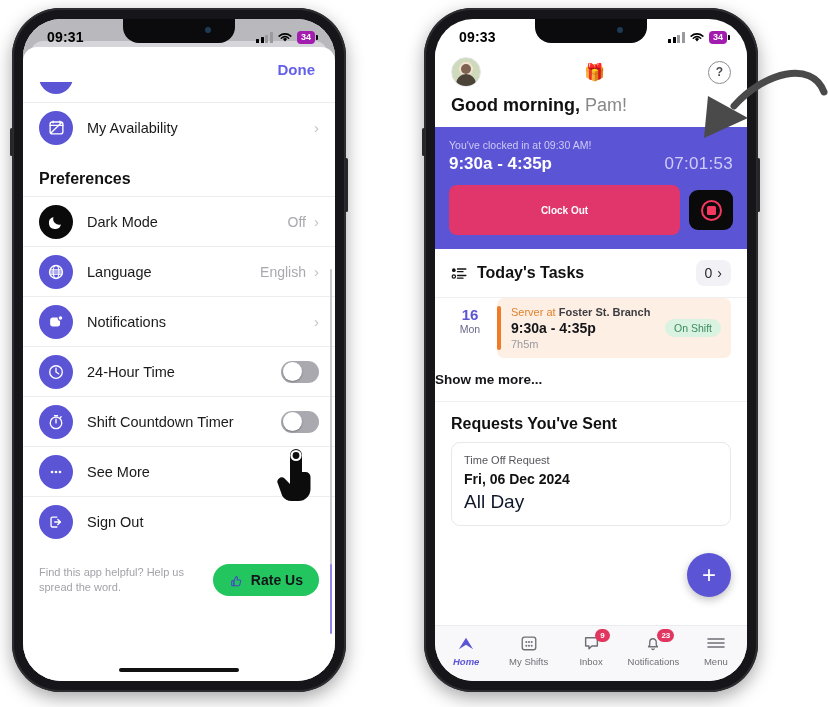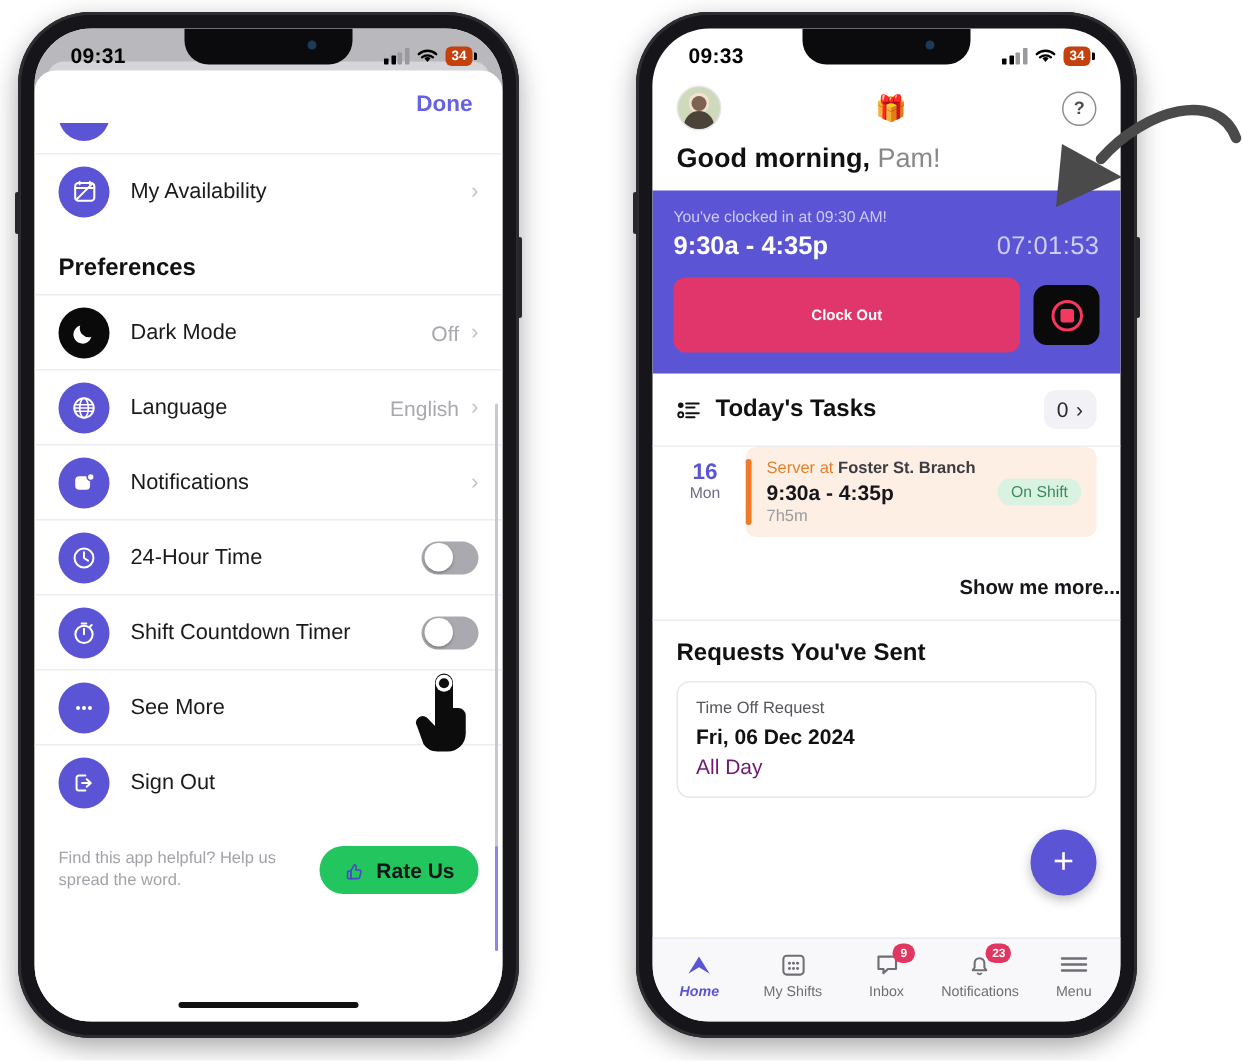--- a/index.html
+++ b/index.html
@@ -53,21 +53,21 @@
   }
   .sb-time { font-size: 14px; font-weight: bold; letter-spacing: .2px; }
   .sb-right { display: flex; align-items: center; gap: 5px; }
   .sig { display: flex; align-items: flex-end; gap: 1.5px; height: 11px; }
   .sig i { width: 3px; background: #000; border-radius: .5px; display: block; }
   .sig i:nth-child(1){ height: 4px; }
   .sig i:nth-child(2){ height: 6px; }
   .sig i:nth-child(3){ height: 8px; background:#9a9a9e; }
   .sig i:nth-child(4){ height: 11px; background:#9a9a9e; }
   .batt {
-    background: #c2410c; color: #fff; font-size: 9px; font-weight: bold;
+    background: #a21caf; color: #fff; font-size: 9px; font-weight: bold;
     border-radius: 4px; padding: 1px 4px 1px 4px; line-height: 11px;
     position: relative;
   }
   .batt::after {
     content: ""; position: absolute; right: -3px; top: 4px;
     width: 2px; height: 5px; background: #000; border-radius: 0 1px 1px 0;
   }
 
   
   .sheet-bg { position: absolute; inset: 0; background: #b9b9bd; }
@@ -211,31 +211,31 @@
   .shift-body { flex:1 1 auto; }
   .shift-role { font-size:11px; color:#3c3c42; }
   .shift-role span { color:#e0822f; }
   .shift-time { font-size:14px; font-weight:bold; color:#15151a; margin-top:2px; }
   .shift-dur { font-size:11px; color:#9b9ba2; margin-top:2px; }
   .onshift {
     background:#d9f2e2; color:#3c8b5d; font-size:10.5px;
     border-radius:10px; padding:3px 9px; align-self:center; white-space:nowrap;
   }
   .showmore {
-    text-align:right; font-size:13.5px; font-weight:bold; color:#15151a;
-    padding: 26px 0 14px; border-bottom:1px solid #eeeef1;
+    text-align:left; font-size:13.5px; font-weight:bold; color:#15151a;
+    padding: 14px 0 14px; border-bottom:1px solid #eeeef1;
   }
 
   .req-card {
     margin: 0 16px; border:1px solid #e7e7ec; border-radius:9px;
     padding: 11px 12px 12px;
   }
   .req-kind { font-size:11px; color:#55555c; }
   .req-date { font-size:14px; font-weight:bold; color:#111; margin-top:5px; }
-  .req-all { font-size:14px; color:#701a75; margin-top:4px; }
+  .req-all { font-size:19px; color:#0f172a; margin-top:4px; }
 
   .fab {
     position:absolute; right:16px; bottom:84px; width:44px; height:44px;
     border-radius:50%; background:#5b55d6; color:#fff;
     display:flex; align-items:center; justify-content:center;
     font-size:24px; box-shadow:0 3px 8px rgba(0,0,0,.25); z-index:25;
   }
 
   .tabbar {
     position:absolute; left:0; right:0; bottom:0; height:56px;

